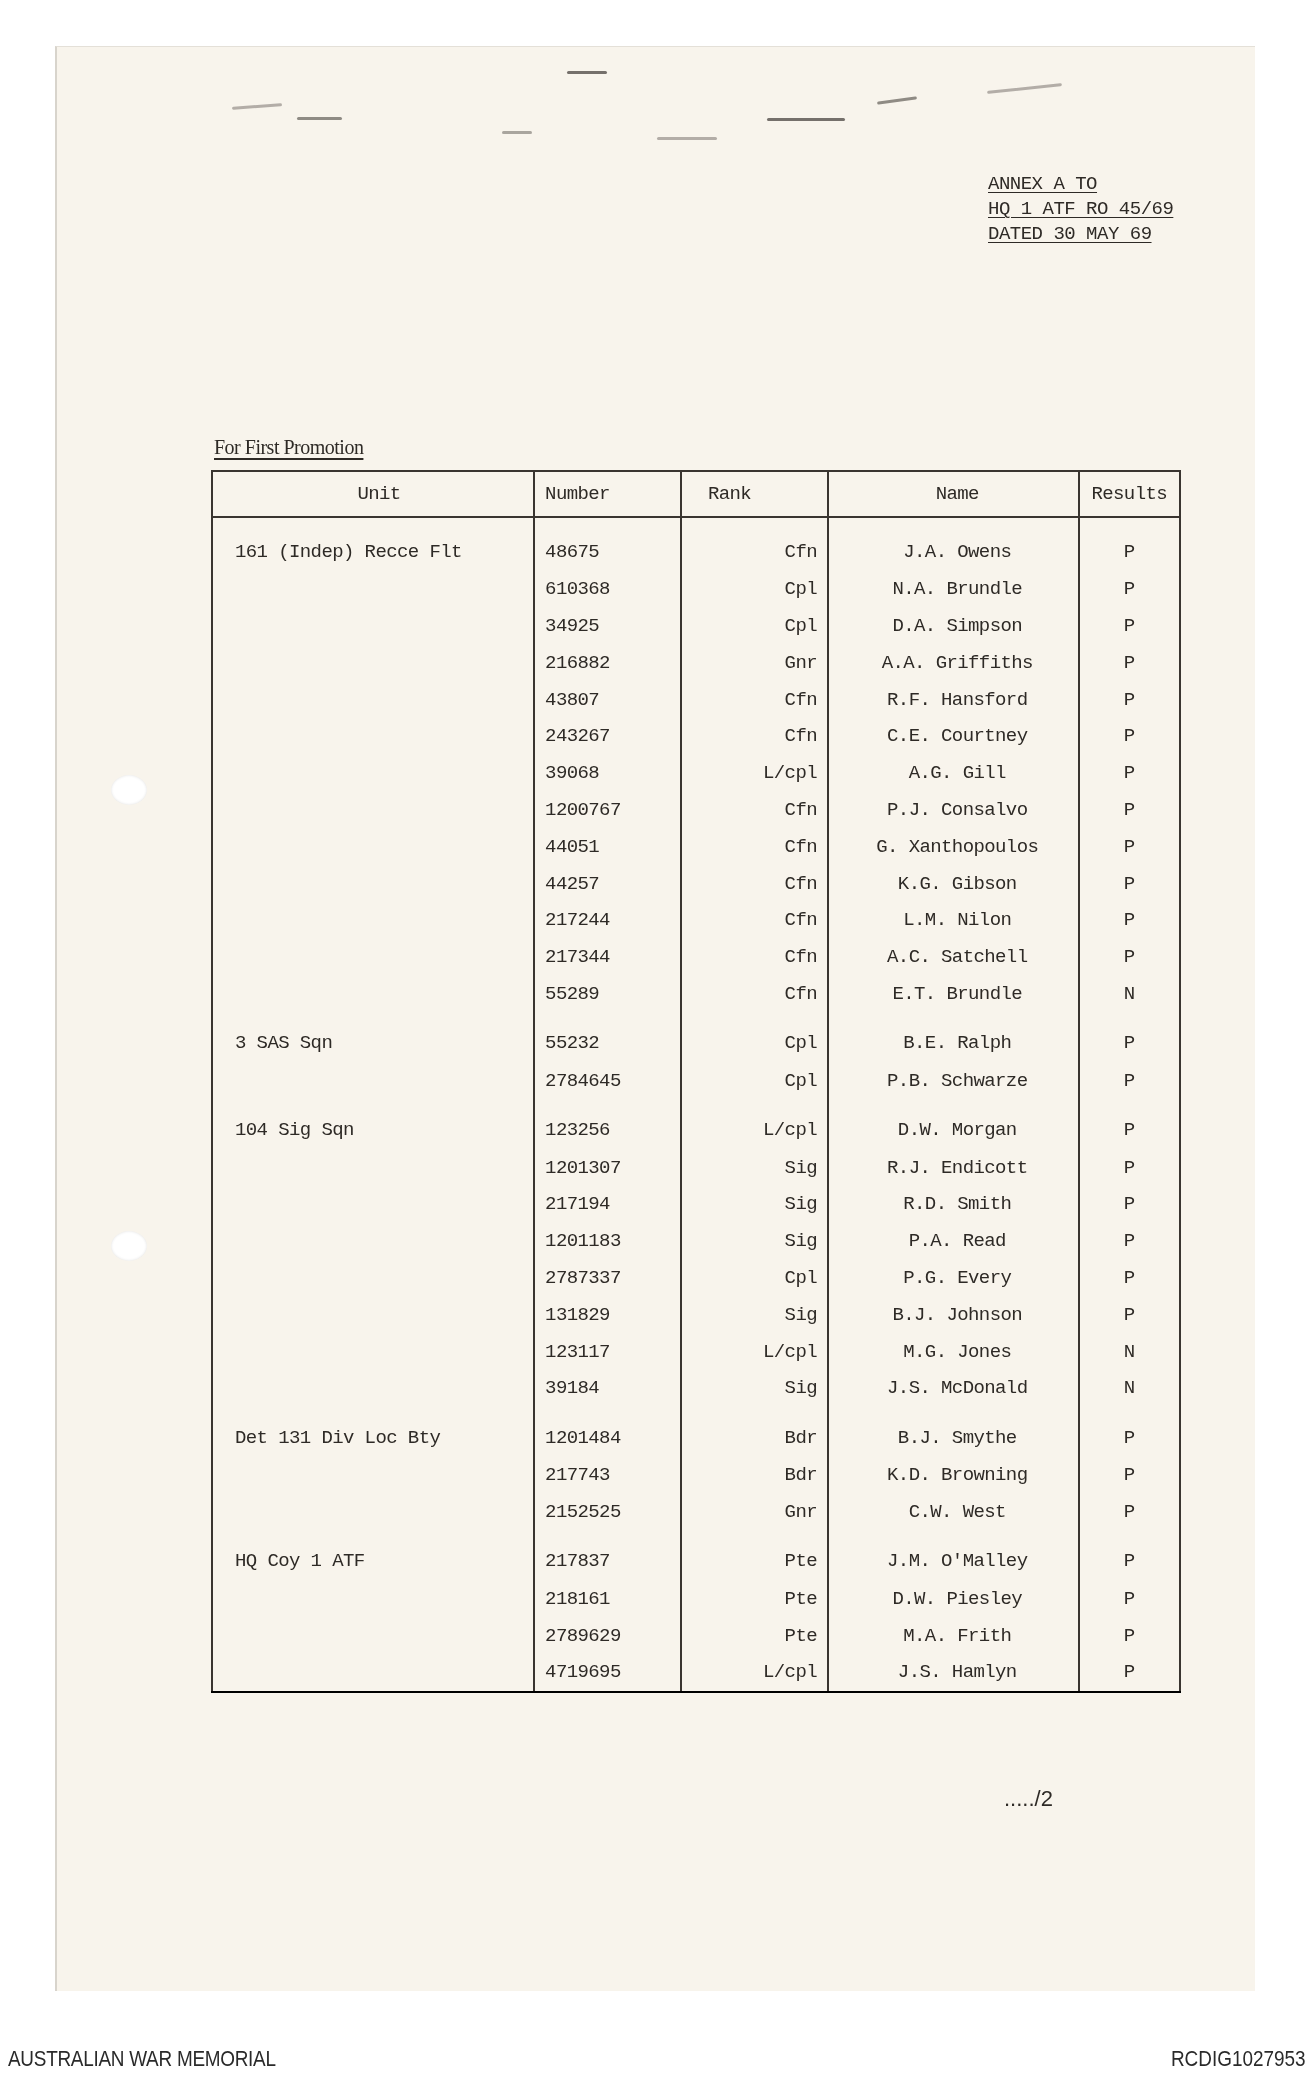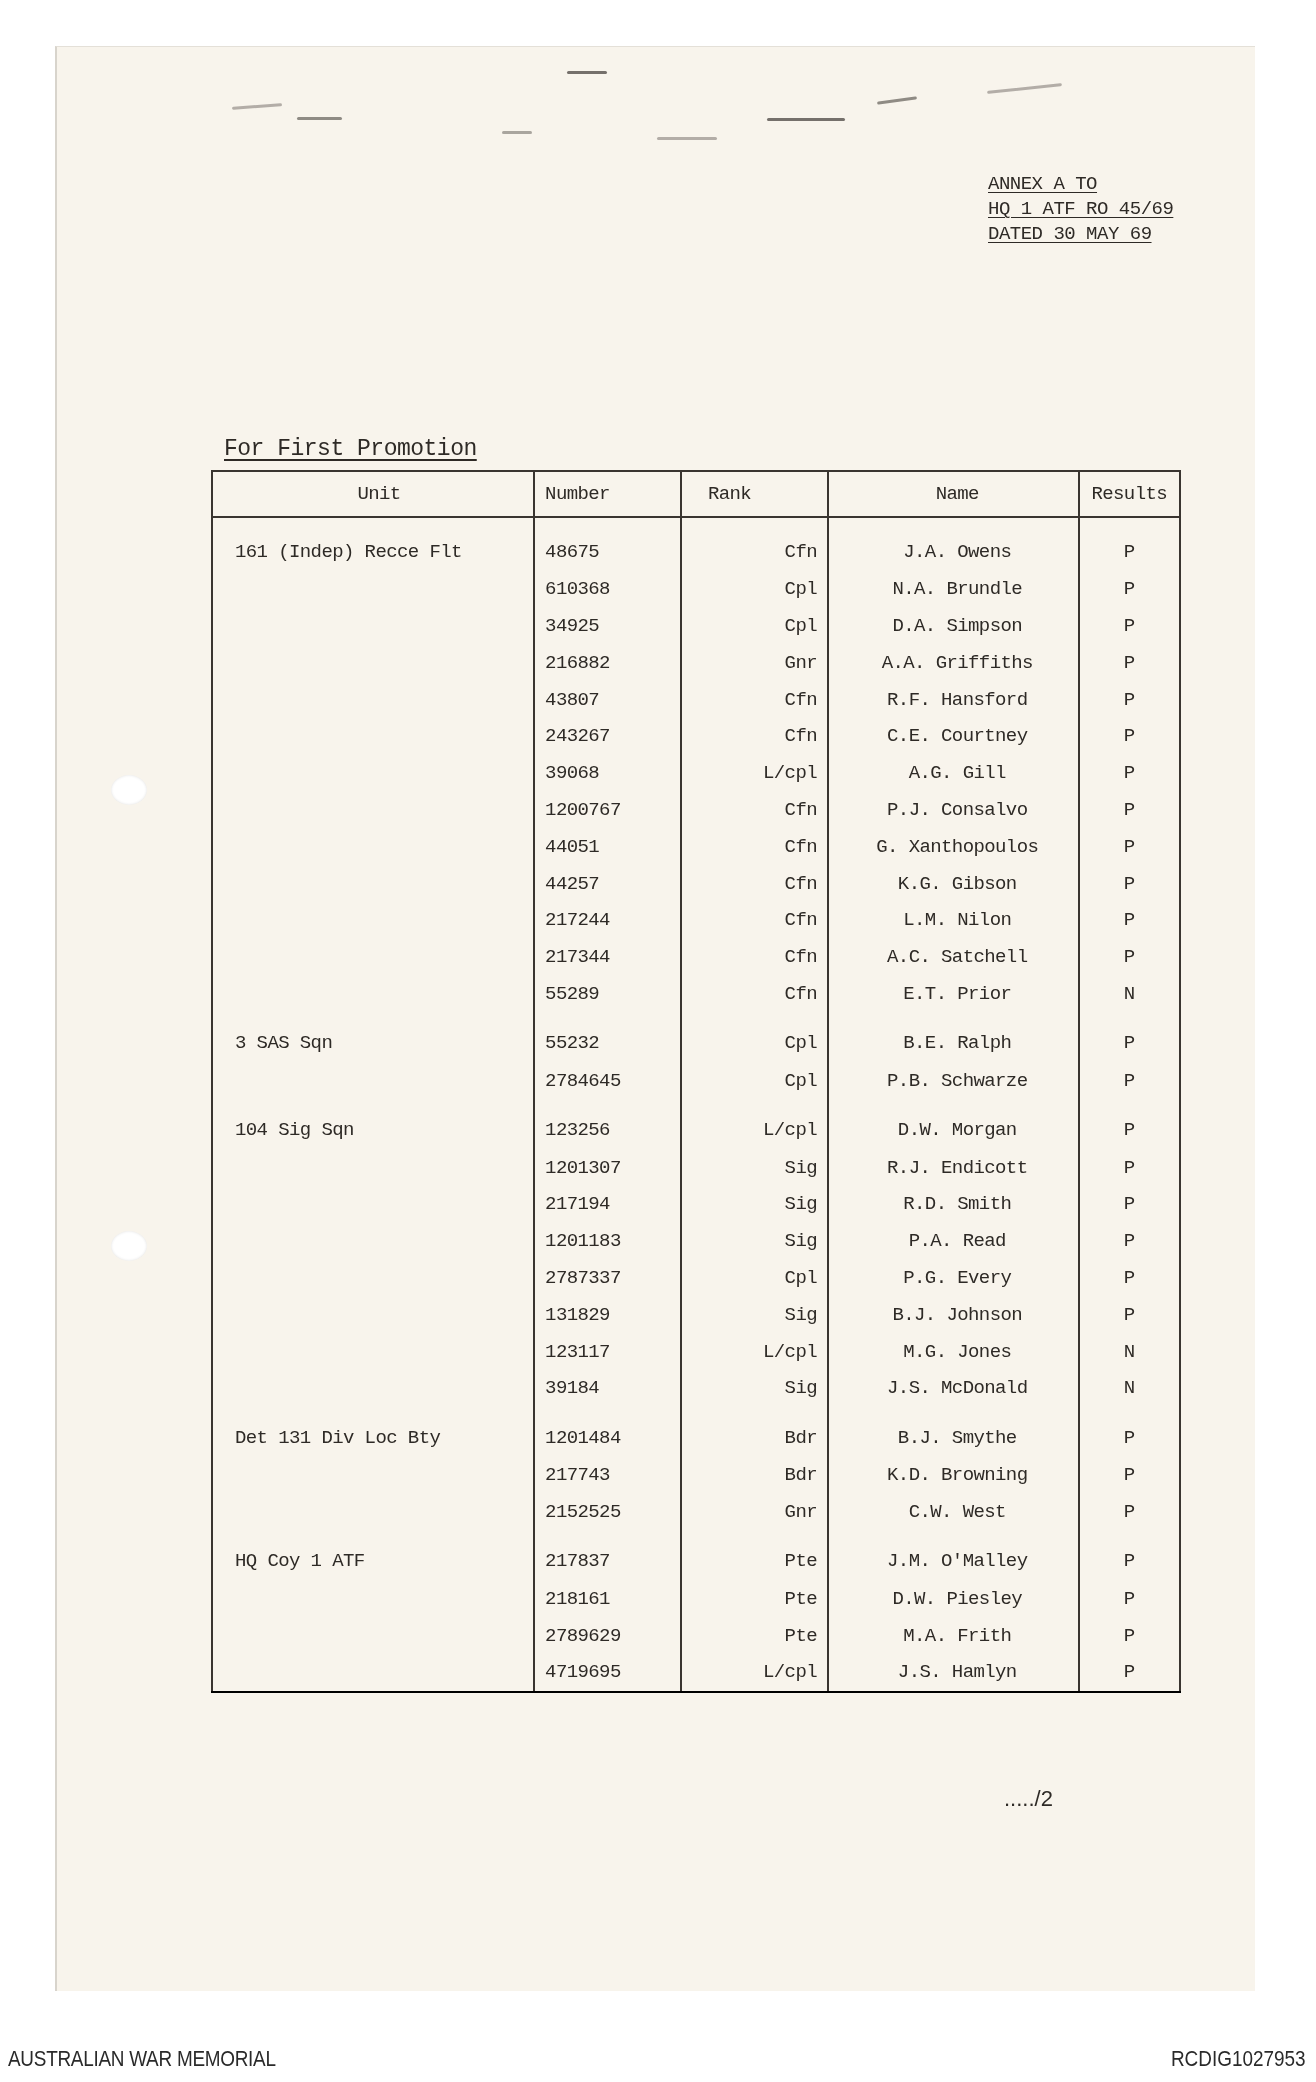--- a/index.html
+++ b/index.html
@@ -36,25 +36,26 @@
     .annex {
       position: absolute;
       left: 988px; top: 172px;
       font-size: 19px;
       line-height: 25px;
       letter-spacing: -0.5px;
     }
     .annex div { text-decoration: underline; text-underline-offset: 3px; }
     .section-title {
       position: absolute;
-      left: 224px; top: 436px;
-      font-size: 23px;
+      left: 214px; top: 436px;
+      font-size: 20px;
       text-decoration: underline;
       text-underline-offset: 4px;
       letter-spacing: -0.5px;
+      font-family: Liberation Serif, serif;
     }
     table.roll {
       position: absolute;
       left: 211px; top: 470px;
       width: 970px;
       border-collapse: collapse;
       font-size: 19px;
       letter-spacing: -0.6px;
     }
     table.roll th, table.roll td {
@@ -225,21 +226,21 @@
         <td class="c-unit"></td>
         <td class="c-num">217344</td>
         <td class="c-rank">Cfn</td>
         <td class="c-name">A.C. Satchell</td>
         <td class="c-res">P</td>
       </tr>
       <tr>
         <td class="c-unit"></td>
         <td class="c-num">55289</td>
         <td class="c-rank">Cfn</td>
-        <td class="c-name">E.T. Prior</td>
+        <td class="c-name">E.T. Brundle</td>
         <td class="c-res">N</td>
       </tr>
       <tr class="gap">
         <td class="c-unit">3 SAS Sqn</td>
         <td class="c-num">55232</td>
         <td class="c-rank">Cpl</td>
         <td class="c-name">B.E. Ralph</td>
         <td class="c-res">P</td>
       </tr>
       <tr>

